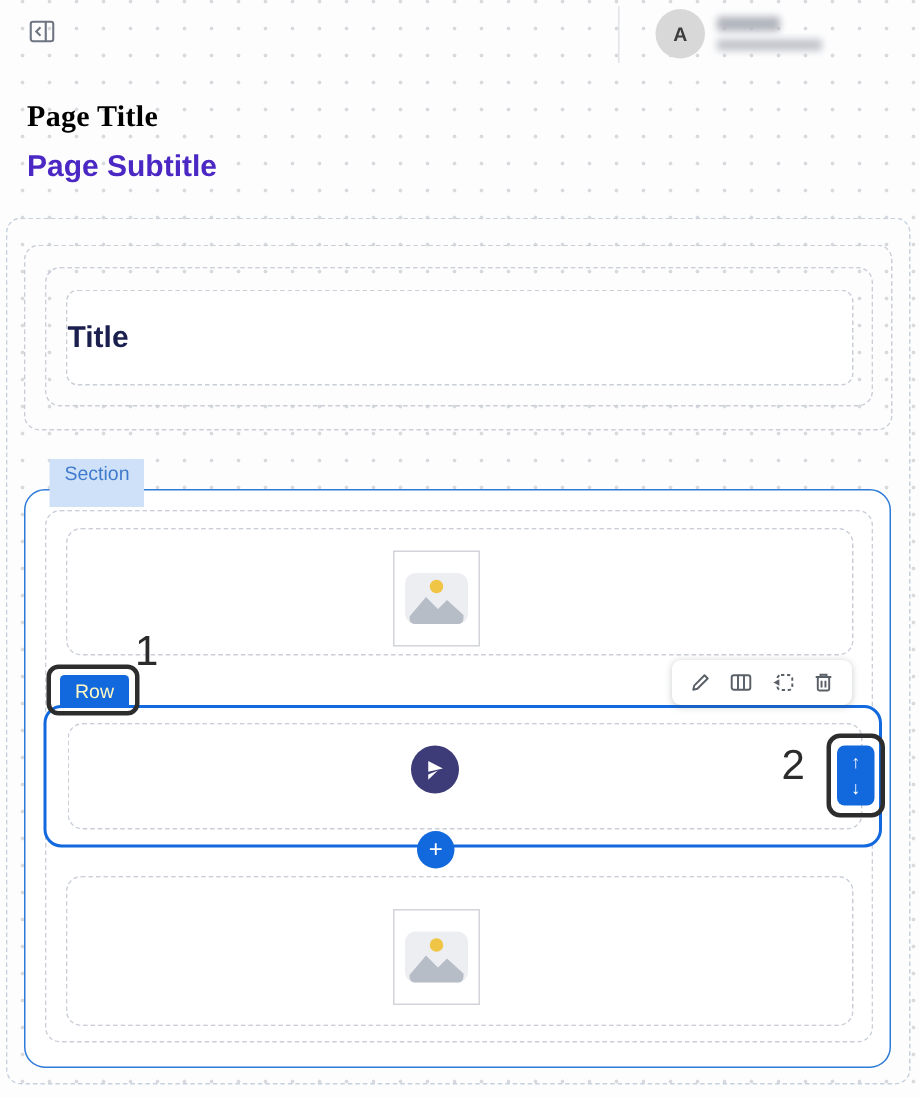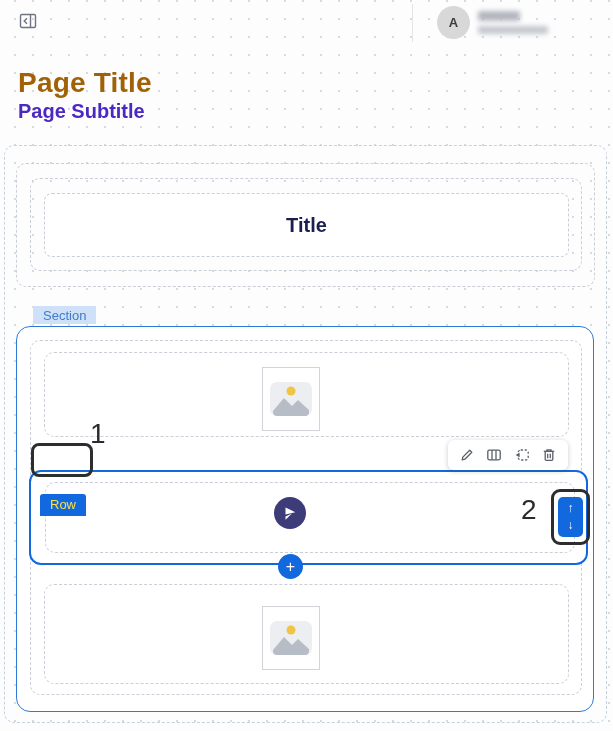--- a/index.html
+++ b/index.html
@@ -22,32 +22,32 @@
   .avatar {
     position: absolute; left: 437px; top: 6px; width: 33px; height: 33px;
     border-radius: 50%; background: #d8d8d8; color: #3c3c3c;
     display: flex; align-items: center; justify-content: center;
     font-size: 13px; font-weight: bold;
   }
   .blur-bar { position: absolute; border-radius: 2px; filter: blur(2.5px); }
   .blur-name { left: 478px; top: 11px; width: 42px; height: 10px; background: #b2b6bd; }
   .blur-email { left: 478px; top: 26px; width: 70px; height: 8px; background: #c3c6cc; }
   
-  .page-title { position: absolute; left: 18px; top: 67px; font-size: 28px; font-weight: bold; color: #a16207; letter-spacing: .2px; }
+  .page-title { position: absolute; left: 18px; top: 67px; font-size: 20px; font-weight: bold; color: #000000; letter-spacing: .2px; font-family: Liberation Serif, serif; }
   .page-subtitle { position: absolute; left: 18px; top: 100px; font-size: 20px; font-weight: bold; color: #4b28c4; }
   
   .dashed { border: 1px dashed #c9ced7; border-radius: 10px; position: absolute; }
   .page-container { left: 4px; top: 145px; width: 603px; height: 578px; border-color: #c6d1de; }
   .t-section { left: 16px; top: 163px; width: 579px; height: 124px; }
   .t-row     { left: 30px; top: 178px; width: 552px; height: 93px; }
   .t-cell    { left: 44px; top: 193px; width: 525px; height: 64px; background: #fff; border-radius: 8px;
-               display: flex; align-items: center; justify-content: center; }
+               display: flex; align-items: center; }
   .t-cell span { font-size: 20px; font-weight: bold; color: #1b1f4e; }
   .section-label {
-    position: absolute; left: 33px; top: 306px; height: 18px; padding: 2px 10px 0 10px;
+    position: absolute; left: 33px; top: 306px; height: 32px; padding: 2px 10px 0 10px;
     background: #cfe1f8; color: #3f7bcd; font-size: 13px; z-index: 4;
   }
   .section {
     position: absolute; left: 16px; top: 326px; width: 578px; height: 386px;
     border: 1.5px solid #2e7ad8; border-radius: 14px; background: #fff; z-index: 1;
   }
   .sec-wrapper { left: 30px; top: 340px; width: 552px; height: 355px; z-index: 2; }
   .row-box1 { left: 44px; top: 352px; width: 525px; height: 85px; z-index: 2; }
   .row-box3 { left: 44px; top: 584px; width: 525px; height: 100px; z-index: 2; }
   .img-widget {
@@ -57,23 +57,22 @@
   .img-top { left: 262px; top: 367px; }
   .img-bottom { left: 262px; top: 606px; }
   
   .selected-row {
     position: absolute; left: 29px; top: 470px; width: 559px; height: 95px;
     border: 2px solid #1268dd; border-radius: 12px; background: #fff; z-index: 2;
   }
   .sel-cell { left: 45px; top: 482px; width: 530px; height: 71px; z-index: 3; }
   .row-label {
     position: absolute; left: 40px; top: 450px; padding: 3px 10px 4px 10px;
-    background: #1268dd; color: #fde047; font-size: 13px; z-index: 5;
+    background: #1268dd; color: #fef9c3; font-size: 13px; z-index: 5;
     border-radius: 3px 3px 0 0;
-    margin-top: 44px;
   }
   .logo-btn {
     position: absolute; left: 274px; top: 497px; width: 32px; height: 32px;
     border-radius: 50%; background: #3e3c78; z-index: 4;
     display: flex; align-items: center; justify-content: center; cursor: pointer;
   }
   .add-btn {
     position: absolute; left: 278px; top: 554px; width: 25px; height: 25px;
     border-radius: 50%; background: #1268dd; color: #fff; z-index: 5;
     display: flex; align-items: center; justify-content: center;

